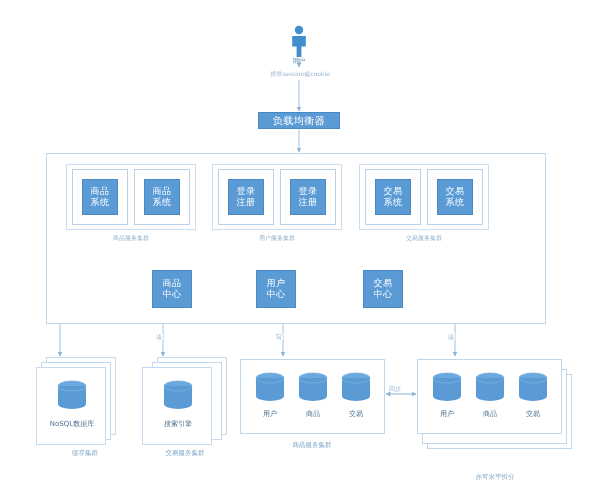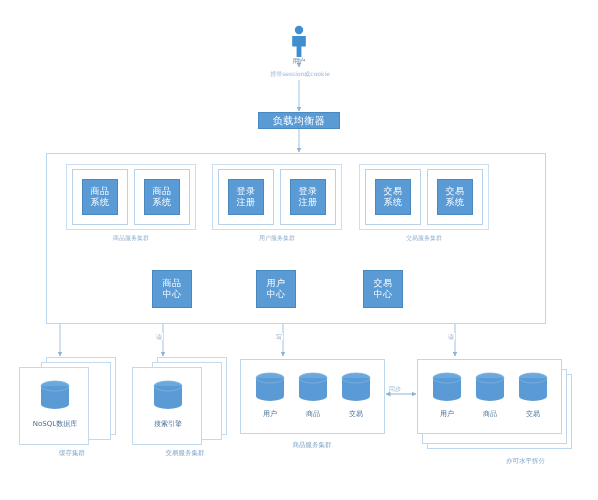--- a/index.html
+++ b/index.html
@@ -215,35 +215,35 @@
     <span>中心</span>
   </div>
 
   <div class="elabel" style="left:155px;top:333px;">读</div>
   <div class="elabel" style="left:275px;top:333px;">写</div>
   <div class="elabel" style="left:447px;top:333px;">读</div>
   <div class="elabel" style="left:388px;top:385px;">同步</div>
 
   <div class="node card" style="left:46px;top:357px;width:70px;height:78px;"></div>
   <div class="node card" style="left:41px;top:362px;width:70px;height:78px;"></div>
-  <div class="node card" style="left:19px;top:367px;width:70px;height:78px;">
+  <div class="node card" style="left:36px;top:367px;width:70px;height:78px;">
     <div class="node" style="left:18px;top:12px;width:34px;height:32px;">
       <svg width="34" height="32" viewBox="0 0 34 32">
         <ellipse cx="17" cy="6" rx="14" ry="5" fill="#6aa8dd"></ellipse>
         <path d="M3,6 v18 a14,5 0 0 0 28,0 v-18 z" fill="#5b9bd5"></path>
         <ellipse cx="17" cy="6" rx="14" ry="5" fill="none" stroke="#79b2e2" stroke-width="0.8"></ellipse>
       </svg>
     </div>
     <div class="dblabel" style="left:0px;top:52px;width:70px;">NoSQL数据库</div>
   </div>
-  <div class="cap2" style="left:32px;top:449px;width:80px;">缓存集群</div>
+  <div class="cap2" style="left:45px;top:449px;width:80px;">缓存集群</div>
 
   <div class="node card" style="left:157px;top:357px;width:70px;height:78px;"></div>
   <div class="node card" style="left:152px;top:362px;width:70px;height:78px;"></div>
-  <div class="node card" style="left:132px;top:367px;width:70px;height:78px;">
+  <div class="node card" style="left:142px;top:367px;width:70px;height:78px;">
     <div class="node" style="left:18px;top:12px;width:34px;height:32px;">
       <svg width="34" height="32" viewBox="0 0 34 32">
         <ellipse cx="17" cy="6" rx="14" ry="5" fill="#6aa8dd"></ellipse>
         <path d="M3,6 v18 a14,5 0 0 0 28,0 v-18 z" fill="#5b9bd5"></path>
         <ellipse cx="17" cy="6" rx="14" ry="5" fill="none" stroke="#79b2e2" stroke-width="0.8"></ellipse>
       </svg>
     </div>
     <div class="dblabel" style="left:0px;top:52px;width:70px;">搜索引擎</div>
   </div>
   <div class="cap2" style="left:137px;top:449px;width:96px;">交易服务集群</div>
@@ -301,15 +301,15 @@
 
     <div class="node" style="left:98px;top:12px;width:34px;height:32px;">
       <svg width="34" height="32" viewBox="0 0 34 32">
         <ellipse cx="17" cy="6" rx="14" ry="5" fill="#6aa8dd"></ellipse>
         <path d="M3,6 v18 a14,5 0 0 0 28,0 v-18 z" fill="#5b9bd5"></path>
         <ellipse cx="17" cy="6" rx="14" ry="5" fill="none" stroke="#79b2e2" stroke-width="0.8"></ellipse>
       </svg>
     </div>
     <div class="dblabel" style="left:91px;top:50px;width:48px;">交易</div>
   </div>
-  <div class="cap2" style="left:445px;top:457px;width:100px;text-align:right;">亦可水平拆分</div>
+  <div class="cap2" style="left:445px;top:473px;width:100px;">亦可水平拆分</div>
 
 </div>
 
 </body></html>

